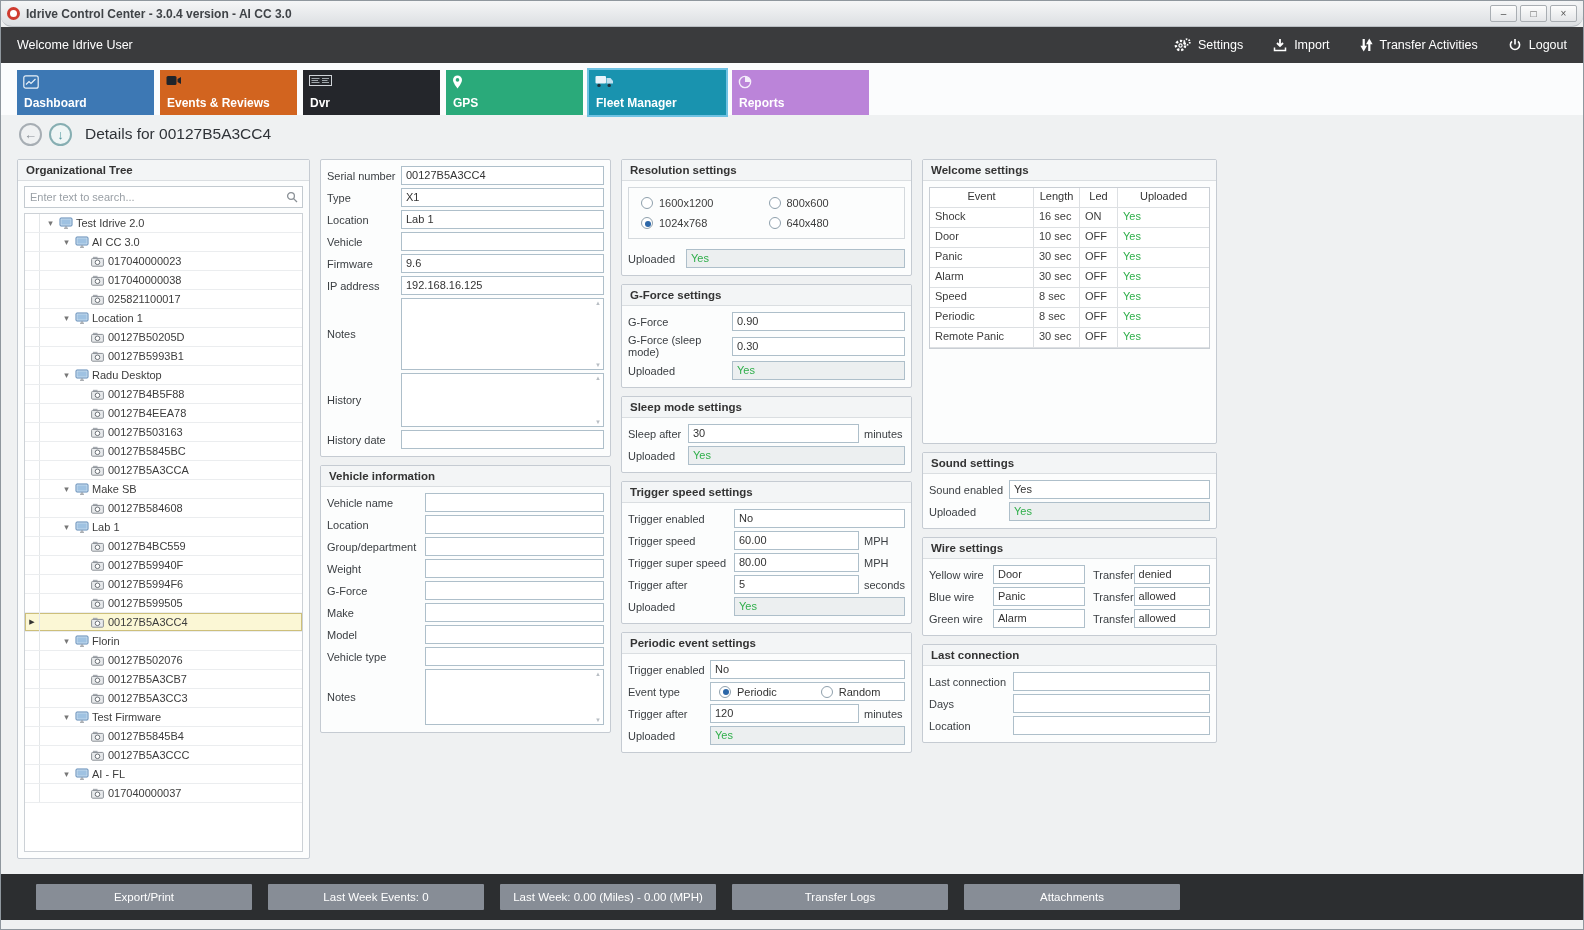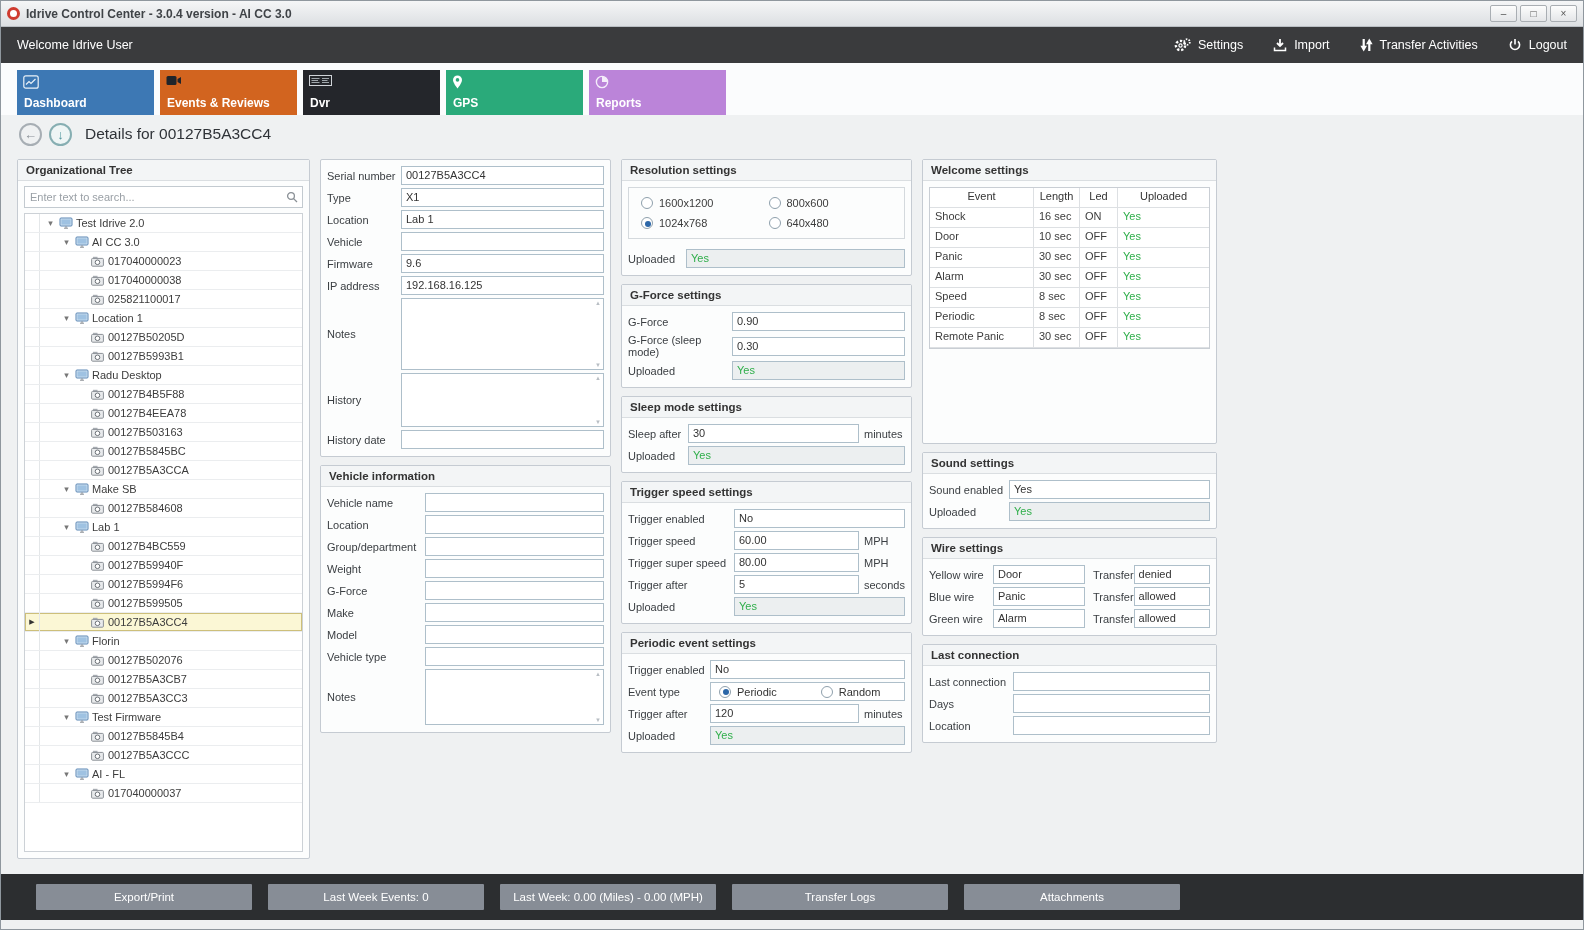--- a/index.html
+++ b/index.html
@@ -1,21 +1,21 @@
 <!DOCTYPE html>
 <html><head>
 <meta charset="utf-8">
 <style>
   * { box-sizing: border-box; margin: 0; padding: 0; }
   html,body { background:#d6d9db; }
   body { font-family: "Liberation Sans", "DejaVu Sans", sans-serif; font-size:11px; color:#3c3c3c; }
   .window { width:1584px; height:930px; border:1px solid #8f979e; background:#eff1f2; overflow:hidden; display:flex; flex-direction:column; }
 
   
-  .titlebar { height:26px; flex:0 0 26px; background:linear-gradient(#f5f6f7,#dcdfe2); border-bottom:1px solid #b9bec3; display:flex; align-items:center; padding:0 6px; gap:6px; }
+  .titlebar { height:26px; flex:0 0 26px; background:linear-gradient(#f5f6f7,#dcdfe2); border-bottom:1px solid #b9bec3; display:flex; align-items:center; padding:0 6px; gap:6px;border-radius:11px; }
   .app-icon { width:13px; height:13px; border:3px solid #cf3b2f; border-radius:50%; background:#fff; }
   .window-title { font-size:12px; font-weight:bold; color:#3f4347; }
   .win-controls { margin-left:auto; display:flex; gap:3px; }
   .win-btn { width:27px; height:17px; border:1px solid #a9aeb3; background:linear-gradient(#fdfdfd,#e4e6e8); font-size:10px; line-height:14px; text-align:center; color:#555; border-radius:2px; }
 
   
   .topbar { height:36px; flex:0 0 36px; background:#3a3b3d; display:flex; align-items:center; padding:0 16px; color:#fff; }
   .welcome { font-size:12.5px; }
   .actions { margin-left:auto; display:flex; gap:30px; align-items:center; }
   .action { display:flex; align-items:center; gap:7px; font-size:12.5px; cursor:default; }
@@ -194,20 +194,29 @@
             <path d="M2.5 3.5h8M2.5 5.5h6.5M2.5 7.5h8M13 3.5h7M13 5.5h5.5M13 7.5h7" stroke="#aeb4ba" stroke-width="0.9"></path>
           </svg></span>
         <span class="tab-label">Dvr</span>
       </div>
       <div class="tab" style="background: rgb(42, 170, 122);">
         <span class="tab-icon"><svg width="11" height="14" viewBox="0 0 11 14">
             <path d="M5.5 13.4C5.5 13.4 1 7.9 1 4.9a4.5 4.5 0 0 1 9 0c0 3-4.5 8.5-4.5 8.5z" fill="#fff"></path>
             <circle cx="5.5" cy="4.9" r="1.8" fill="#2aaa7a"></circle>
           </svg></span>
         <span class="tab-label">GPS</span>
+      </div>
+      <div class="tab selected" style="background: rgb(25, 147, 175);">
+        <span class="tab-icon"><svg width="19" height="13" viewBox="0 0 19 13">
+            <rect x="0.5" y="1" width="10.5" height="7.5" rx="1" fill="#eaf3fa"></rect>
+            <path d="M11.5 3h4l2.5 3v2.5h-6.5z" fill="#bfe0ef"></path>
+            <circle cx="4" cy="10.4" r="1.7" fill="#22303a"></circle>
+            <circle cx="14.2" cy="10.4" r="1.7" fill="#22303a"></circle>
+          </svg></span>
+        <span class="tab-label">Fleet Manager</span>
       </div>
       <div class="tab" style="background: rgb(187, 132, 217);">
         <span class="tab-icon"><svg width="14" height="14" viewBox="0 0 14 14">
             <circle cx="7" cy="7" r="5.6" fill="none" stroke="#f4ecfa" stroke-width="1.4"></circle>
             <path d="M7 7V1.4A5.6 5.6 0 0 1 12.6 7z" fill="#f4ecfa"></path>
           </svg></span>
         <span class="tab-label">Reports</span>
       </div>
     </div>
 

